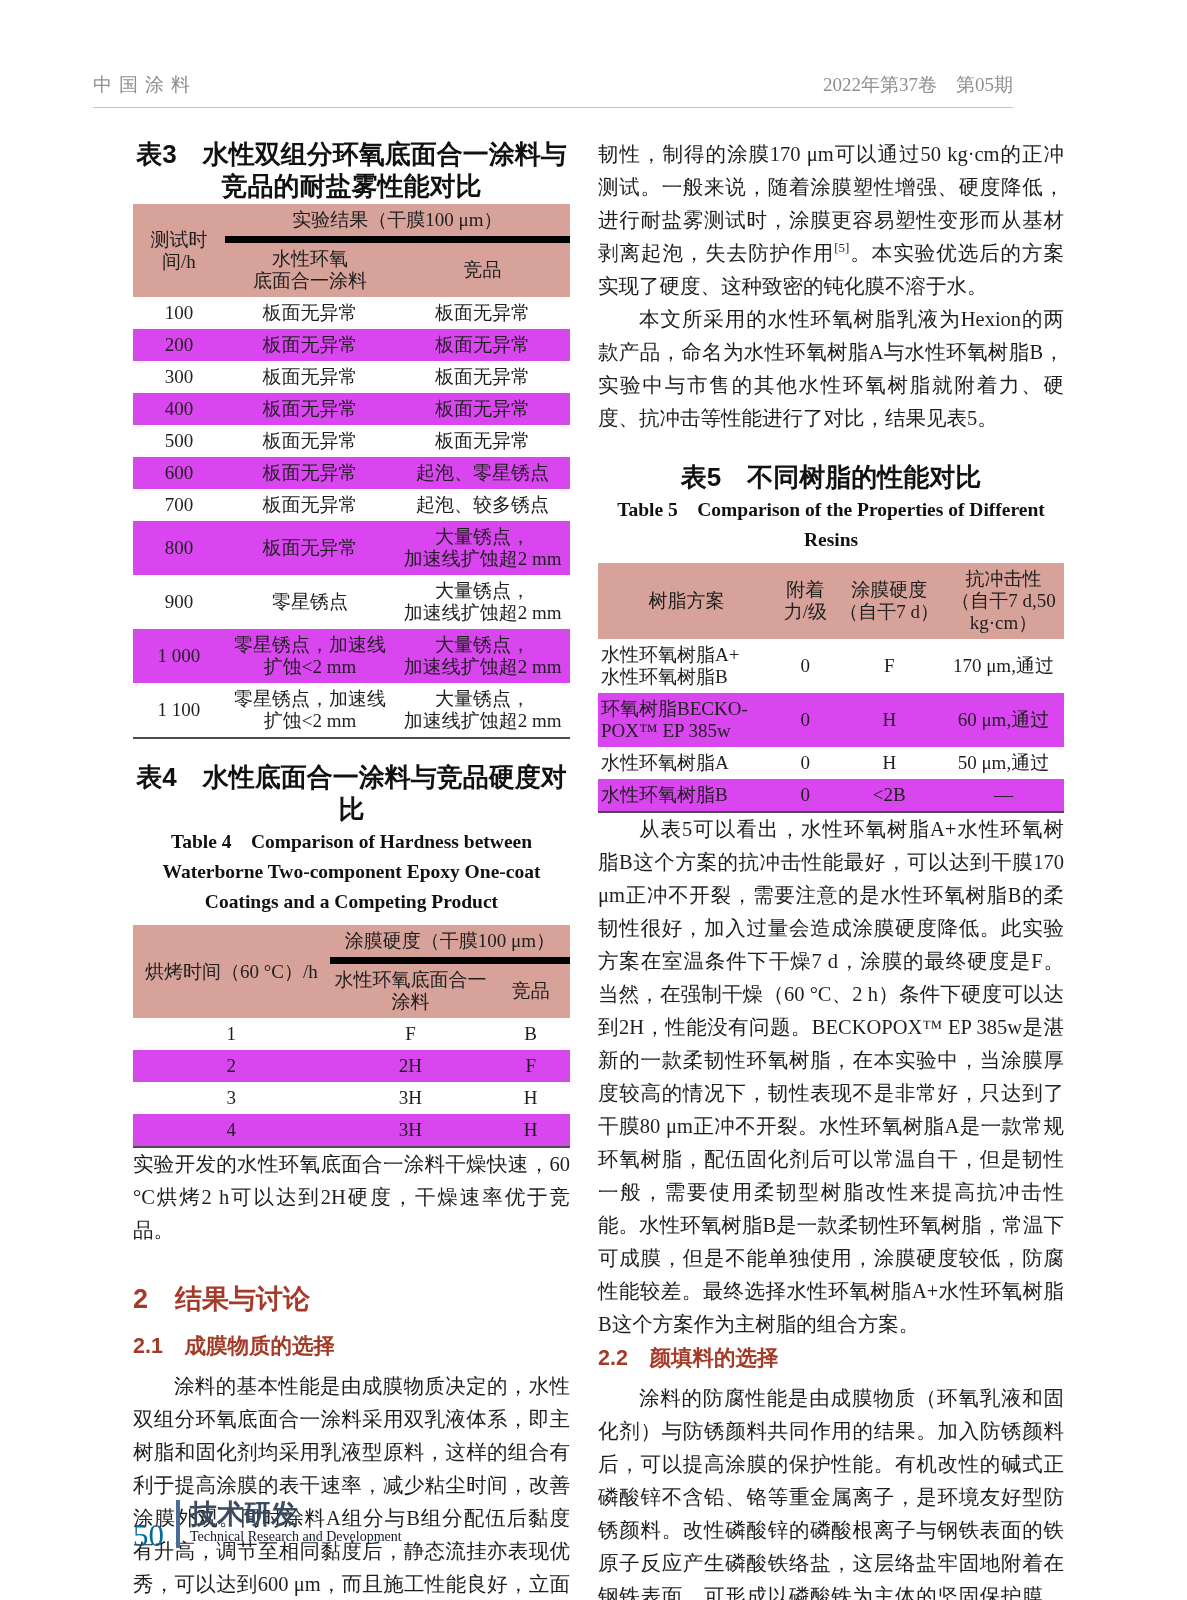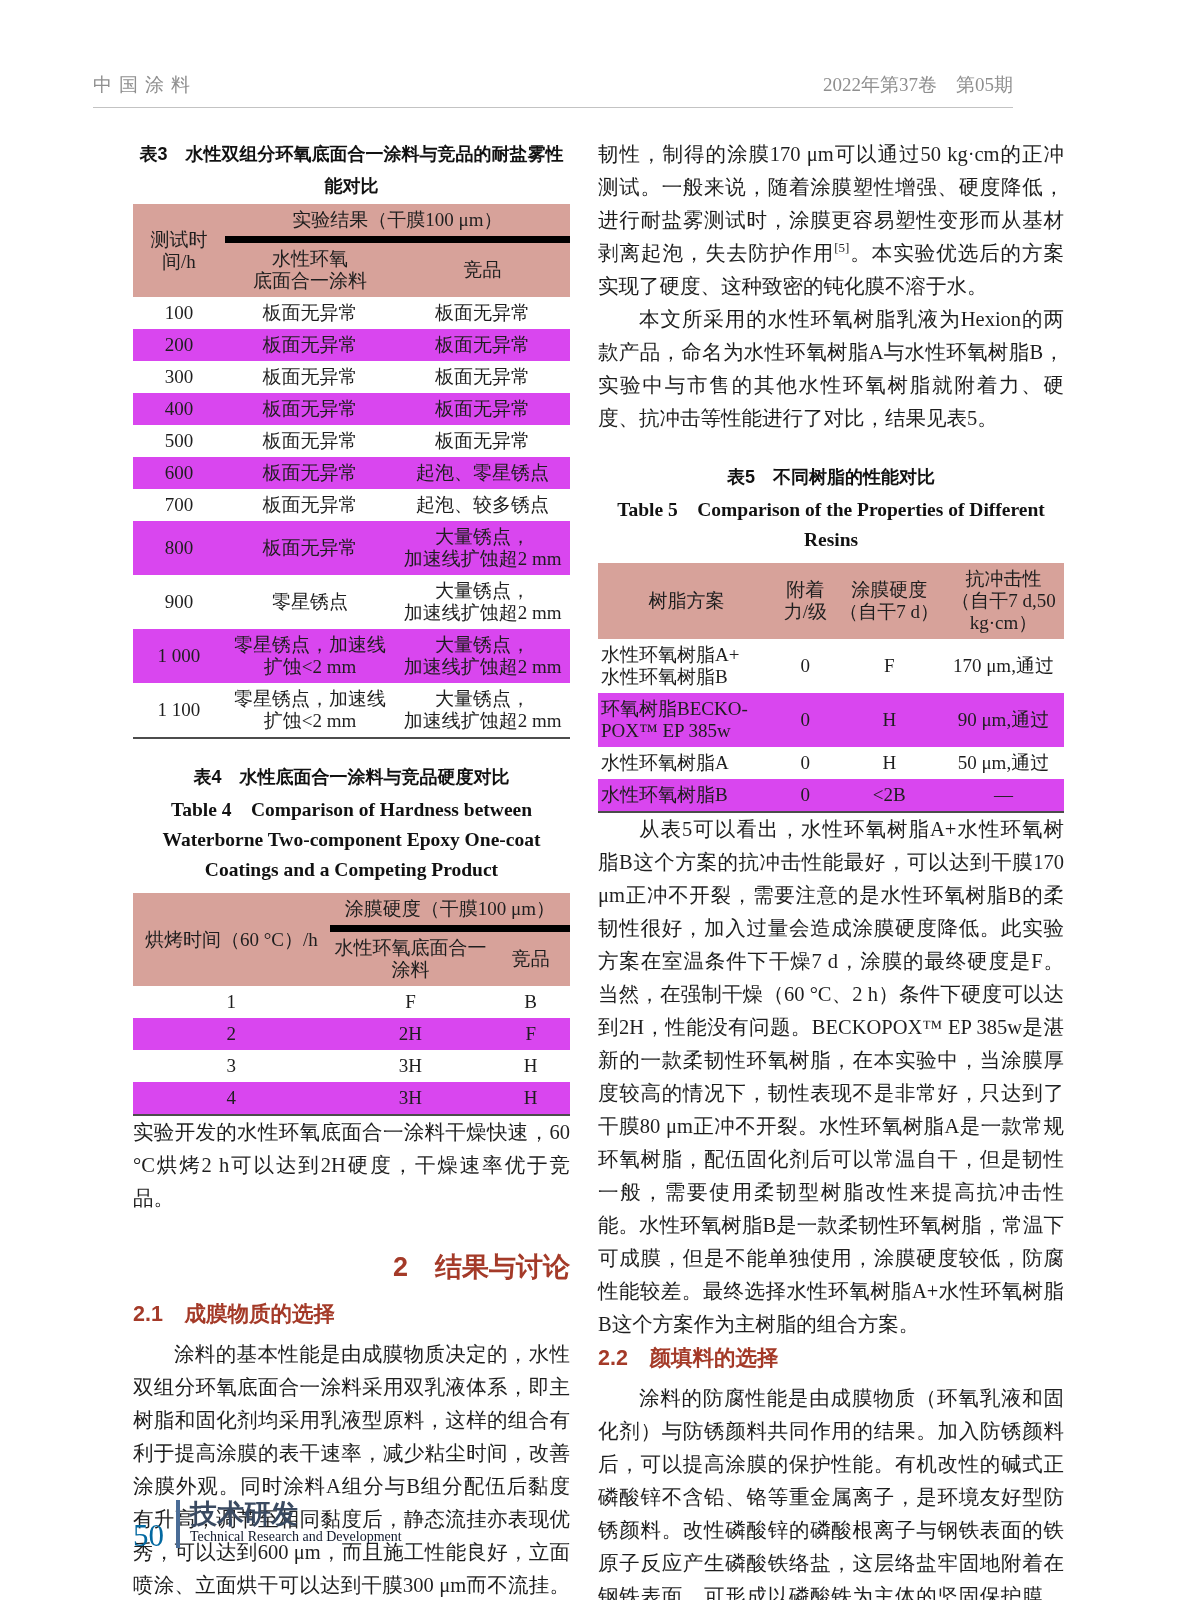--- a/index.html
+++ b/index.html
@@ -12,26 +12,26 @@
   .runhead .journal{letter-spacing:7px;}
   
   .columns{display:flex;margin:30px 124px 0 133px;gap:28px;align-items:flex-start;}
   .col-left{width:437px;flex:0 0 437px;}
   .col-right{width:466px;flex:0 0 466px;}
   
   p.body{font-size:20.5px;line-height:33px;text-align:justify;margin:0;}
   p.body.indent{text-indent:2em;}
   sup.ref{font-size:13px;line-height:0;}
   h2.sec{font-family:"Liberation Sans","DejaVu Sans",sans-serif;font-weight:bold;
-         font-size:27px;color:#a43a28;margin:34px 0 14px 0;text-align:right;}
+         font-size:27px;color:#a43a28;margin:34px 0 14px 0;}
   h3.subsec{font-family:"Liberation Sans","DejaVu Sans",sans-serif;font-weight:bold;
             font-size:21.5px;color:#a43a28;margin:2px 0 10px 0;}
   
   .tbl-title-zh{font-family:"Liberation Sans","DejaVu Sans",sans-serif;font-weight:bold;
-                font-size:18px;line-height:32px;text-align:center;margin:0 0 2px 0;color:#111;}
+                font-size:26px;line-height:32px;text-align:center;margin:0 0 2px 0;color:#111;}
   .tbl-title-en{font-weight:bold;font-size:19.5px;line-height:30px;text-align:center;
                 margin:0 0 8px 0;color:#111;}
   
   table.data{width:100%;border-collapse:collapse;font-size:19px;text-align:center;
              border-bottom:2px solid #4c4c4c;}
   table.data th,table.data td{font-weight:normal;padding:5px 3px;line-height:22px;
              white-space:pre-line;vertical-align:middle;}
   table.data thead th{background:#d7a29a;}
   table.data .group{border-bottom:7px solid #000000;}
   tr.alt td{background:#d946ef;}
@@ -235,21 +235,21 @@
 水性环氧树脂B</td>
               <td>0</td>
               <td>F</td>
               <td>170 μm,通过</td>
             </tr>
           <tr class="alt">
               <td class="lft">环氧树脂BECKO-
 POX™ EP 385w</td>
               <td>0</td>
               <td>H</td>
-              <td>90 μm,通过</td>
+              <td>60 μm,通过</td>
             </tr>
           <tr>
               <td class="lft">水性环氧树脂A</td>
               <td>0</td>
               <td>H</td>
               <td>50 μm,通过</td>
             </tr>
           <tr class="alt">
               <td class="lft">水性环氧树脂B</td>
               <td>0</td>

